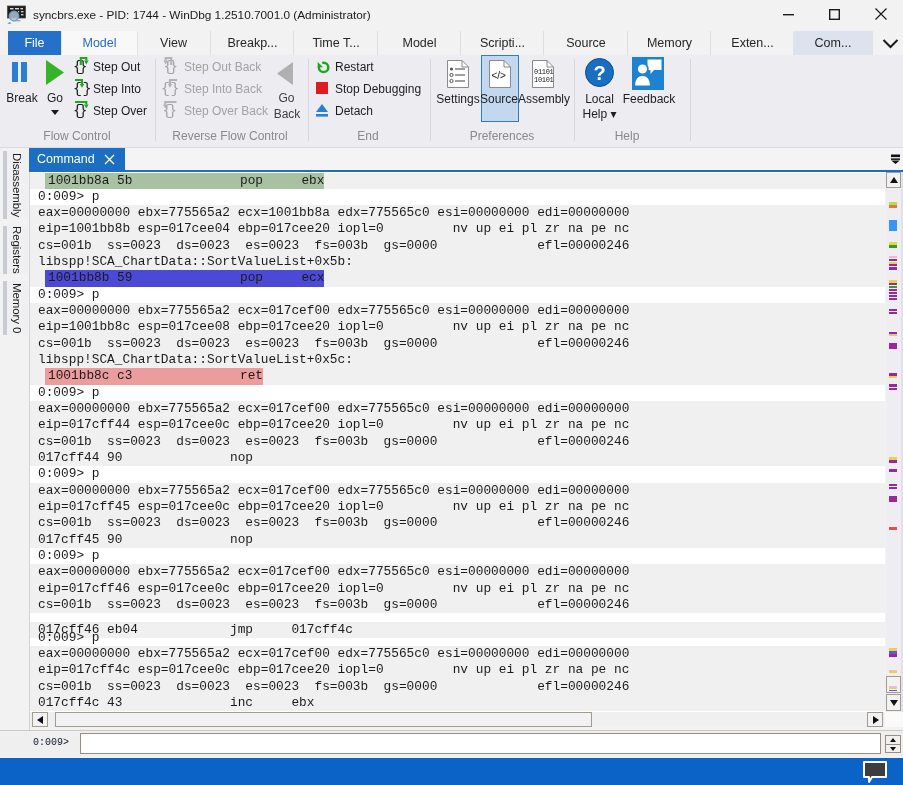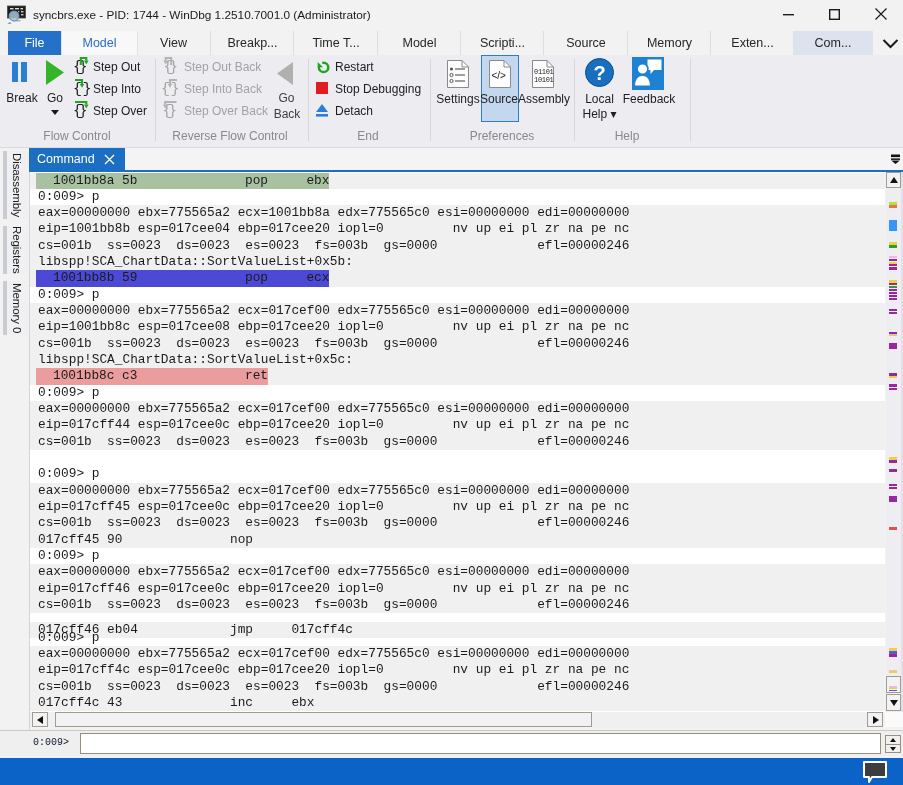--- a/index.html
+++ b/index.html
@@ -32,21 +32,21 @@
   .vtab .bar{position:absolute;left:0;top:0;width:4px;height:100%;background:#c9cbd3;}
   .vtab .txt{position:absolute;left:6px;top:0;height:100%;width:16px;font-size:11.5px;letter-spacing:-0.1px;color:#1c1c1c;
              writing-mode:vertical-rl;text-orientation:sideways;white-space:nowrap;overflow:hidden;
              display:flex;align-items:center;justify-content:center;}
   
   #panelborder{left:29px;top:172px;width:1px;height:558px;background:#d4d4d8;}
   #content{left:30px;top:172px;width:855px;height:540px;background:#fff;
            font-family:"Liberation Mono",monospace;font-size:12.8px;}
   .ln{position:absolute;left:0;width:855px;height:16.33px;line-height:16.33px;white-space:pre;color:#1b1b1b;}
   .g{background:#f0f0f0;}
-  .hl{display:inline-block;margin-left:6px;padding-left:17px;}
+  .hl{display:inline-block;margin-left:15px;padding-left:3px;}
   .ln .pl{padding-left:8px;}
   .hlg{background:#a7c1a1;}
   .hlb{background:#4c49d4;}
   .hlr{background:#eb9c9c;}
   
   #vscroll{left:886px;top:172px;width:15px;height:540px;background:#eeedf2;}
   #hscroll{left:30px;top:712px;width:854px;height:15px;background:#f0f0f0;}
   .sbtn{position:absolute;background:#f2f1f4;border:1px solid #a39c8c;box-sizing:border-box;}
   .mark{position:absolute;left:2px;width:11px;}
   
@@ -260,20 +260,21 @@
 <div class="ln" style="top:114.81px;"><span class="pl">0:009&gt; p</span></div>
 <div class="ln g" style="top:131.14px;"><span class="pl">eax=00000000 ebx=775565a2 ecx=017cef00 edx=775565c0 esi=00000000 edi=00000000</span></div>
 <div class="ln g" style="top:147.47px;"><span class="pl">eip=1001bb8c esp=017cee08 ebp=017cee20 iopl=0         nv up ei pl zr na pe nc</span></div>
 <div class="ln g" style="top:163.8px;"><span class="pl">cs=001b  ss=0023  ds=0023  es=0023  fs=003b  gs=0000             efl=00000246</span></div>
 <div class="ln g" style="top:180.13px;"><span class="pl">libspp!SCA_ChartData::SortValueList+0x5c:</span></div>
 <div class="ln g" style="top:196.46px;"><span class="hl hlr">1001bb8c c3              ret</span></div>
 <div class="ln" style="top:212.79px;"><span class="pl">0:009&gt; p</span></div>
 <div class="ln g" style="top:229.12px;"><span class="pl">eax=00000000 ebx=775565a2 ecx=017cef00 edx=775565c0 esi=00000000 edi=00000000</span></div>
 <div class="ln g" style="top:245.45px;"><span class="pl">eip=017cff44 esp=017cee0c ebp=017cee20 iopl=0         nv up ei pl zr na pe nc</span></div>
 <div class="ln g" style="top:261.78px;"><span class="pl">cs=001b  ss=0023  ds=0023  es=0023  fs=003b  gs=0000             efl=00000246</span></div>
+<div class="ln g" style="top:278.11px;"><span class="pl">017cff44 90              nop</span></div>
 <div class="ln" style="top:294.44px;"><span class="pl">0:009&gt; p</span></div>
 <div class="ln g" style="top:310.77px;"><span class="pl">eax=00000000 ebx=775565a2 ecx=017cef00 edx=775565c0 esi=00000000 edi=00000000</span></div>
 <div class="ln g" style="top:327.1px;"><span class="pl">eip=017cff45 esp=017cee0c ebp=017cee20 iopl=0         nv up ei pl zr na pe nc</span></div>
 <div class="ln g" style="top:343.43px;"><span class="pl">cs=001b  ss=0023  ds=0023  es=0023  fs=003b  gs=0000             efl=00000246</span></div>
 <div class="ln g" style="top:359.76px;"><span class="pl">017cff45 90              nop</span></div>
 <div class="ln" style="top:376.09px;"><span class="pl">0:009&gt; p</span></div>
 <div class="ln g" style="top:392.42px;"><span class="pl">eax=00000000 ebx=775565a2 ecx=017cef00 edx=775565c0 esi=00000000 edi=00000000</span></div>
 <div class="ln g" style="top:408.75px;"><span class="pl">eip=017cff46 esp=017cee0c ebp=017cee20 iopl=0         nv up ei pl zr na pe nc</span></div>
 <div class="ln g" style="top:425.08px;"><span class="pl">cs=001b  ss=0023  ds=0023  es=0023  fs=003b  gs=0000             efl=00000246</span></div>
 <div class="ln g" style="top:450px;"><span class="pl">017cff46 eb04            jmp     017cff4c</span></div>

